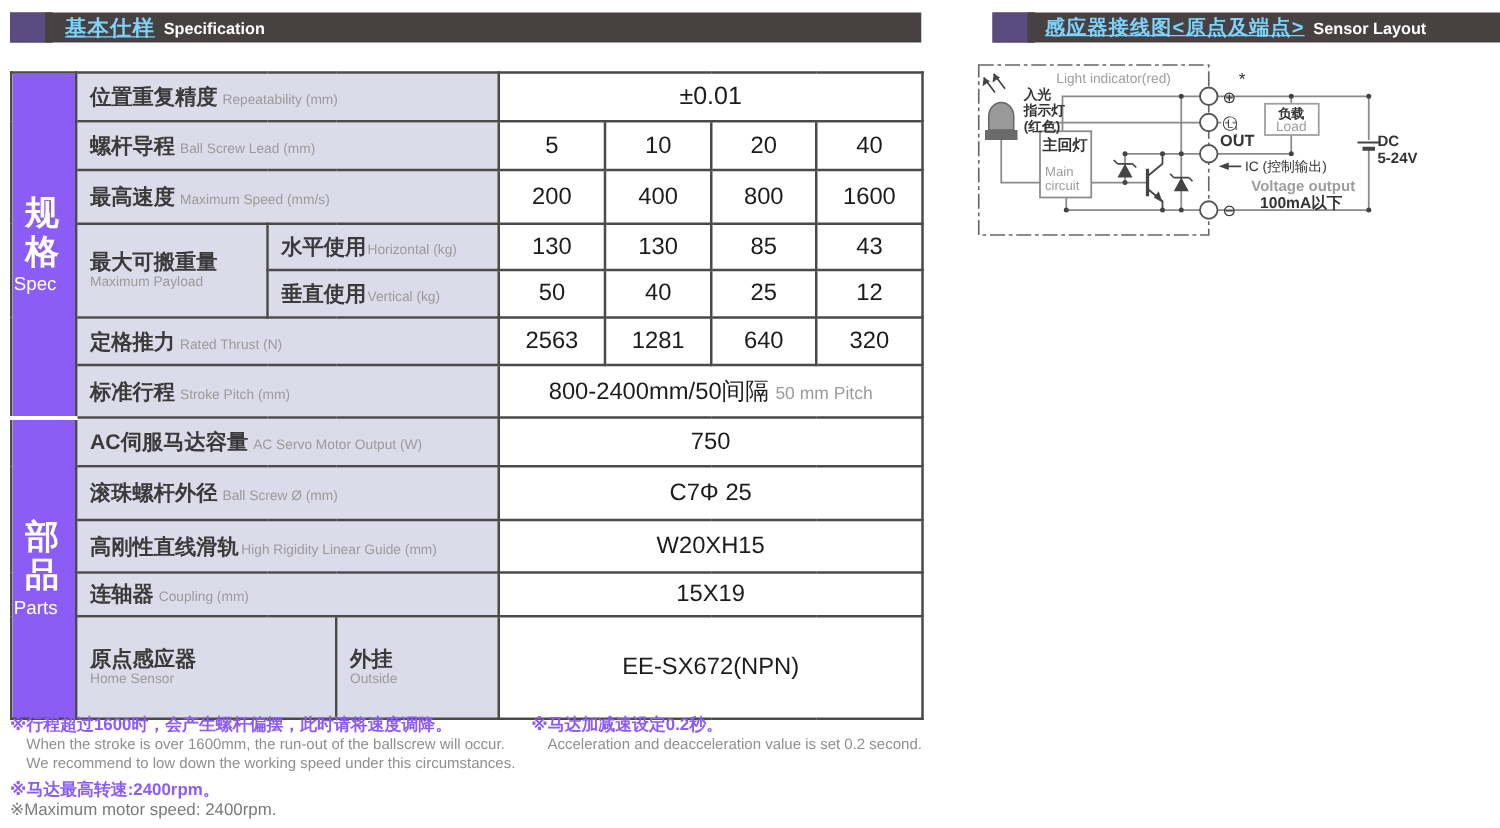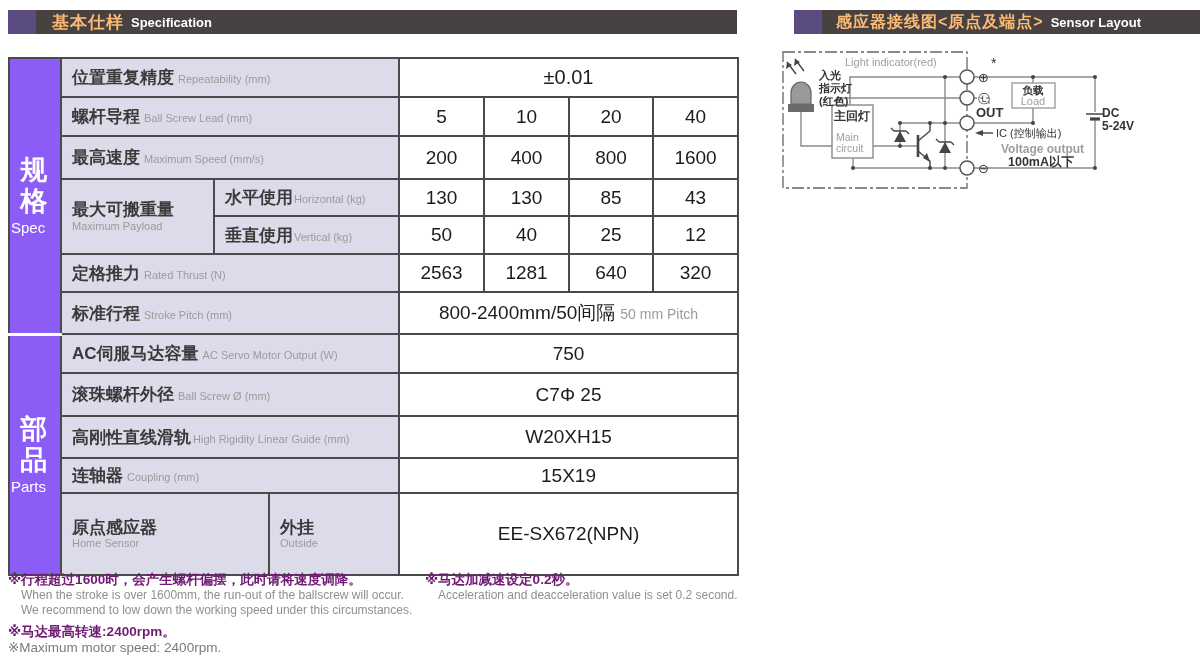--- a/index.html
+++ b/index.html
@@ -2,41 +2,41 @@
 <html><head>
 <meta charset="utf-8">
 <style>
   html,body{margin:0;padding:0;background:#fff;}
   .page{position:relative;width:1200px;height:662px;background:#fff;overflow:hidden;
         font-family:"Liberation Sans","DejaVu Sans",sans-serif;}
 
   
   .hdr{position:absolute;top:10px;height:24px;background:#474141;display:flex;align-items:center;}
   .hdr-sq{width:28px;height:24px;background:#5a4b80;flex:0 0 auto;border-right:6px solid #474141;}
-  .hdr-zh{color:#fdba74;font-size:17px;font-weight:bold;margin-left:10px;letter-spacing:1px;white-space:nowrap;}
+  .hdr-zh{color:#7dd3fc;font-size:17px;font-weight:bold;margin-left:10px;letter-spacing:1px;white-space:nowrap;text-decoration:underline;}
   .hdr-en{color:#fff;font-size:13px;font-weight:bold;margin-left:7px;white-space:nowrap;}
 
   
   table.spec{position:absolute;left:8px;top:57px;width:729px;border-collapse:collapse;table-layout:fixed;}
   table.spec td{border:2px solid #4a4a4a;overflow:hidden;vertical-align:middle;}
   td.side{background:#8b5cf6;border:none;border-right:3px solid #fff;text-align:left;vertical-align:middle;}
   td.side.split{border-bottom:3px solid #fff;}
   .side-zh{color:#fff;font-size:27px;font-weight:bold;line-height:1.15;width:1.1em;margin:0 auto;word-break:break-all;}
   .side-en{color:#fff;font-size:15px;margin-top:2px;}
   td.lbl{background:#dcdbe9;padding:2px 2px 2px 10px;white-space:nowrap;}
   .zh{font-size:17px;font-weight:bold;color:#3a3a3a;}
   .en{font-size:11px;color:#9b9b9b;margin-left:4px;font-weight:normal;}
   .lbl2 .zh{display:block;line-height:1.15;}
   .lbl2 .en{display:block;margin-left:0;line-height:1.2;}
   td.v{background:#fff;text-align:center;font-size:19px;color:#1c1c1c;padding:0;}
   .v-sub{font-size:14px;color:#9b9b9b;margin-left:5px;}
 
   
   .notes{position:absolute;line-height:1.22;}
-  .note-red{color:#701a75;font-weight:bold;font-size:13.5px;white-space:nowrap;}
+  .note-red{color:#8b5cf6;font-weight:bold;font-size:13.5px;white-space:nowrap;}
   .note-gray{color:#8f8f8f;font-size:12px;padding-left:13px;white-space:nowrap;}
   .note-gray2{color:#7a7a7a;font-size:13.5px;white-space:nowrap;}
 
   
   .diagram{position:absolute;left:775px;top:42px;width:425px;height:155px;}
   svg text{font-family:"Liberation Sans","DejaVu Sans",sans-serif;}
 </style>
 </head>
 <body>
 <div class="page">

